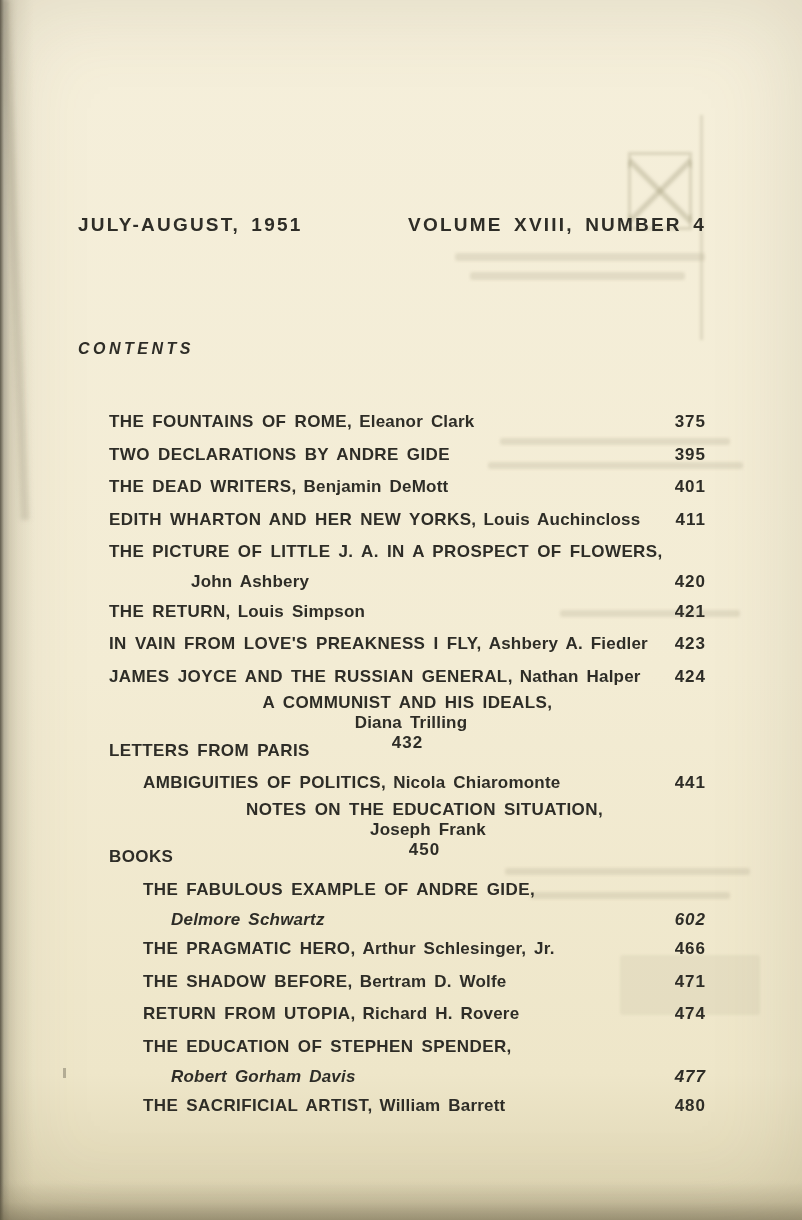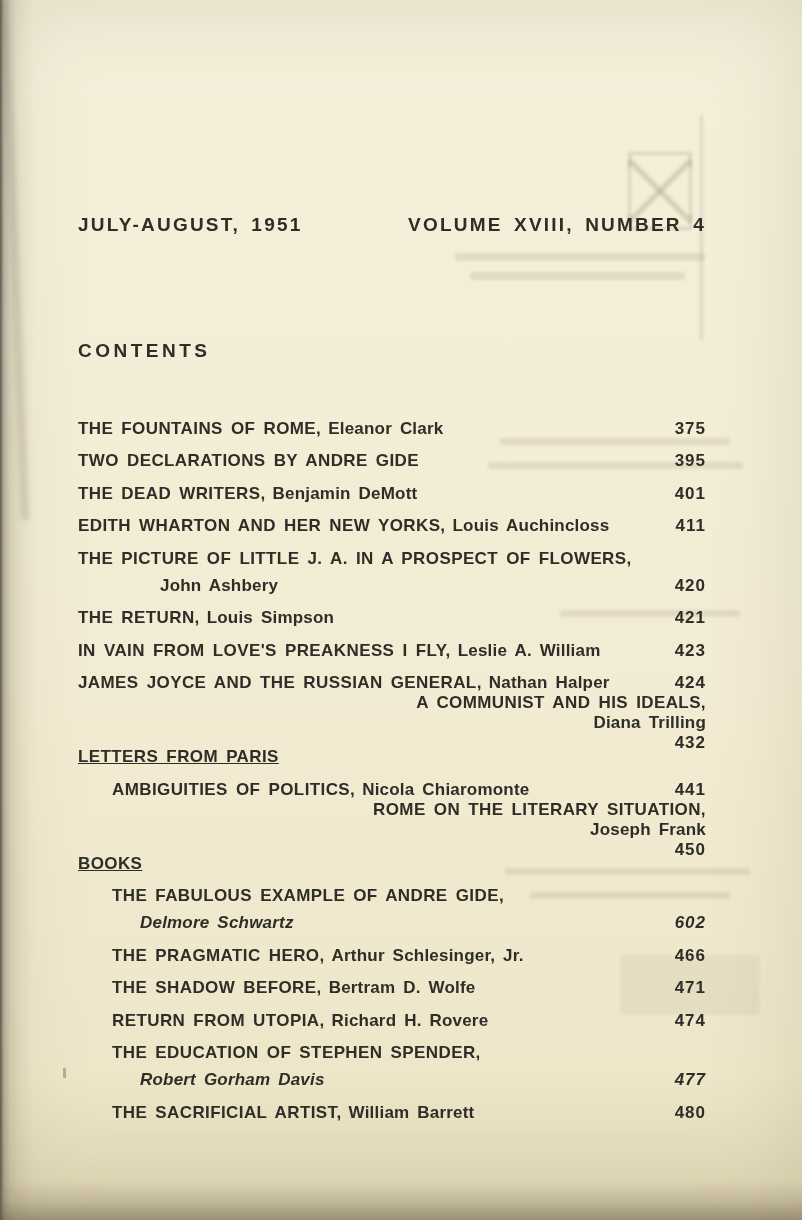--- a/index.html
+++ b/index.html
@@ -73,36 +73,37 @@
   .ink { color: #2e2d27; font-weight: 700; }
   .header-row {
     position: absolute; left: 78px; top: 214px; width: 628px;
     display: flex; justify-content: space-between; align-items: center;
   }
   .header-row span {
     font-size: 19px; letter-spacing: 2.2px; word-spacing: 4px;
   }
   .contents-title {
     position: absolute; left: 78px; top: 340px;
-    font-size: 19px; letter-spacing: 3.5px;
+    font-size: 16px; letter-spacing: 3.5px; font-style: italic;
   }
   .toc {
     position: absolute; left: 78px; top: 406px; width: 628px;
   }
   .toc-row {
-    display: flex; align-items: flex-end;
+    display: flex; align-items: center;
     height: 32.5px;
     font-size: 17px;
     color: #2e2d27; font-weight: 700;
     letter-spacing: 0.4px; word-spacing: 3px;
     white-space: nowrap;
+    margin-left: 31px;
   }
   .toc-row.type-author_line { height: 27px; gap: 39px; }
   .toc-row.gap-after { margin-bottom: 9px; flex-direction: column; }
-  .toc-row.type-section { margin-top: 8px; text-decoration: underline; }
+  .toc-row.type-section { margin-top: 8px; }
   .indent-1 { padding-left: 34px; }
   .indent-2 { padding-left: 62px; font-style: italic; }
   .indent-3 { padding-left: 82px; }
   .entry-title + .entry-author { margin-left: 7px; }
   .entry-author { letter-spacing: 0.2px; }
   .spacer { flex: 1 1 auto; }
   .entry-page { letter-spacing: 1px; }
 </style>
 </head>
 <body>
@@ -162,21 +163,21 @@
         <span class="entry-page">420</span>
       </div>
       <div class="toc-row type-entry indent-0">
         <span class="entry-title">THE RETURN,</span>
         <span class="entry-author">Louis Simpson</span>
         <span class="spacer"></span>
         <span class="entry-page">421</span>
       </div>
       <div class="toc-row type-entry indent-0">
         <span class="entry-title">IN VAIN FROM LOVE'S PREAKNESS I FLY,</span>
-        <span class="entry-author">Leslie A. William</span>
+        <span class="entry-author">Ashbery A. Fiedler</span>
         <span class="spacer"></span>
         <span class="entry-page">423</span>
       </div>
       <div class="toc-row type-entry indent-0">
         <span class="entry-title">JAMES JOYCE AND THE RUSSIAN GENERAL,</span>
         <span class="entry-author">Nathan Halper</span>
         <span class="spacer"></span>
         <span class="entry-page">424</span>
       </div>
       <div class="toc-row type-entry indent-0 gap-after">
@@ -189,21 +190,21 @@
         <span class="entry-title">LETTERS FROM PARIS</span>
         <span class="spacer"></span>
       </div>
       <div class="toc-row type-entry indent-1">
         <span class="entry-title">AMBIGUITIES OF POLITICS,</span>
         <span class="entry-author">Nicola Chiaromonte</span>
         <span class="spacer"></span>
         <span class="entry-page">441</span>
       </div>
       <div class="toc-row type-entry indent-1 gap-after">
-        <span class="entry-title">ROME ON THE LITERARY SITUATION,</span>
+        <span class="entry-title">NOTES ON THE EDUCATION SITUATION,</span>
         <span class="entry-author">Joseph Frank</span>
         <span class="spacer"></span>
         <span class="entry-page">450</span>
       </div>
       <div class="toc-row type-section indent-0">
         <span class="entry-title">BOOKS</span>
         <span class="spacer"></span>
       </div>
       <div class="toc-row type-entry indent-1">
         <span class="entry-title">THE FABULOUS EXAMPLE OF ANDRE GIDE,</span>

